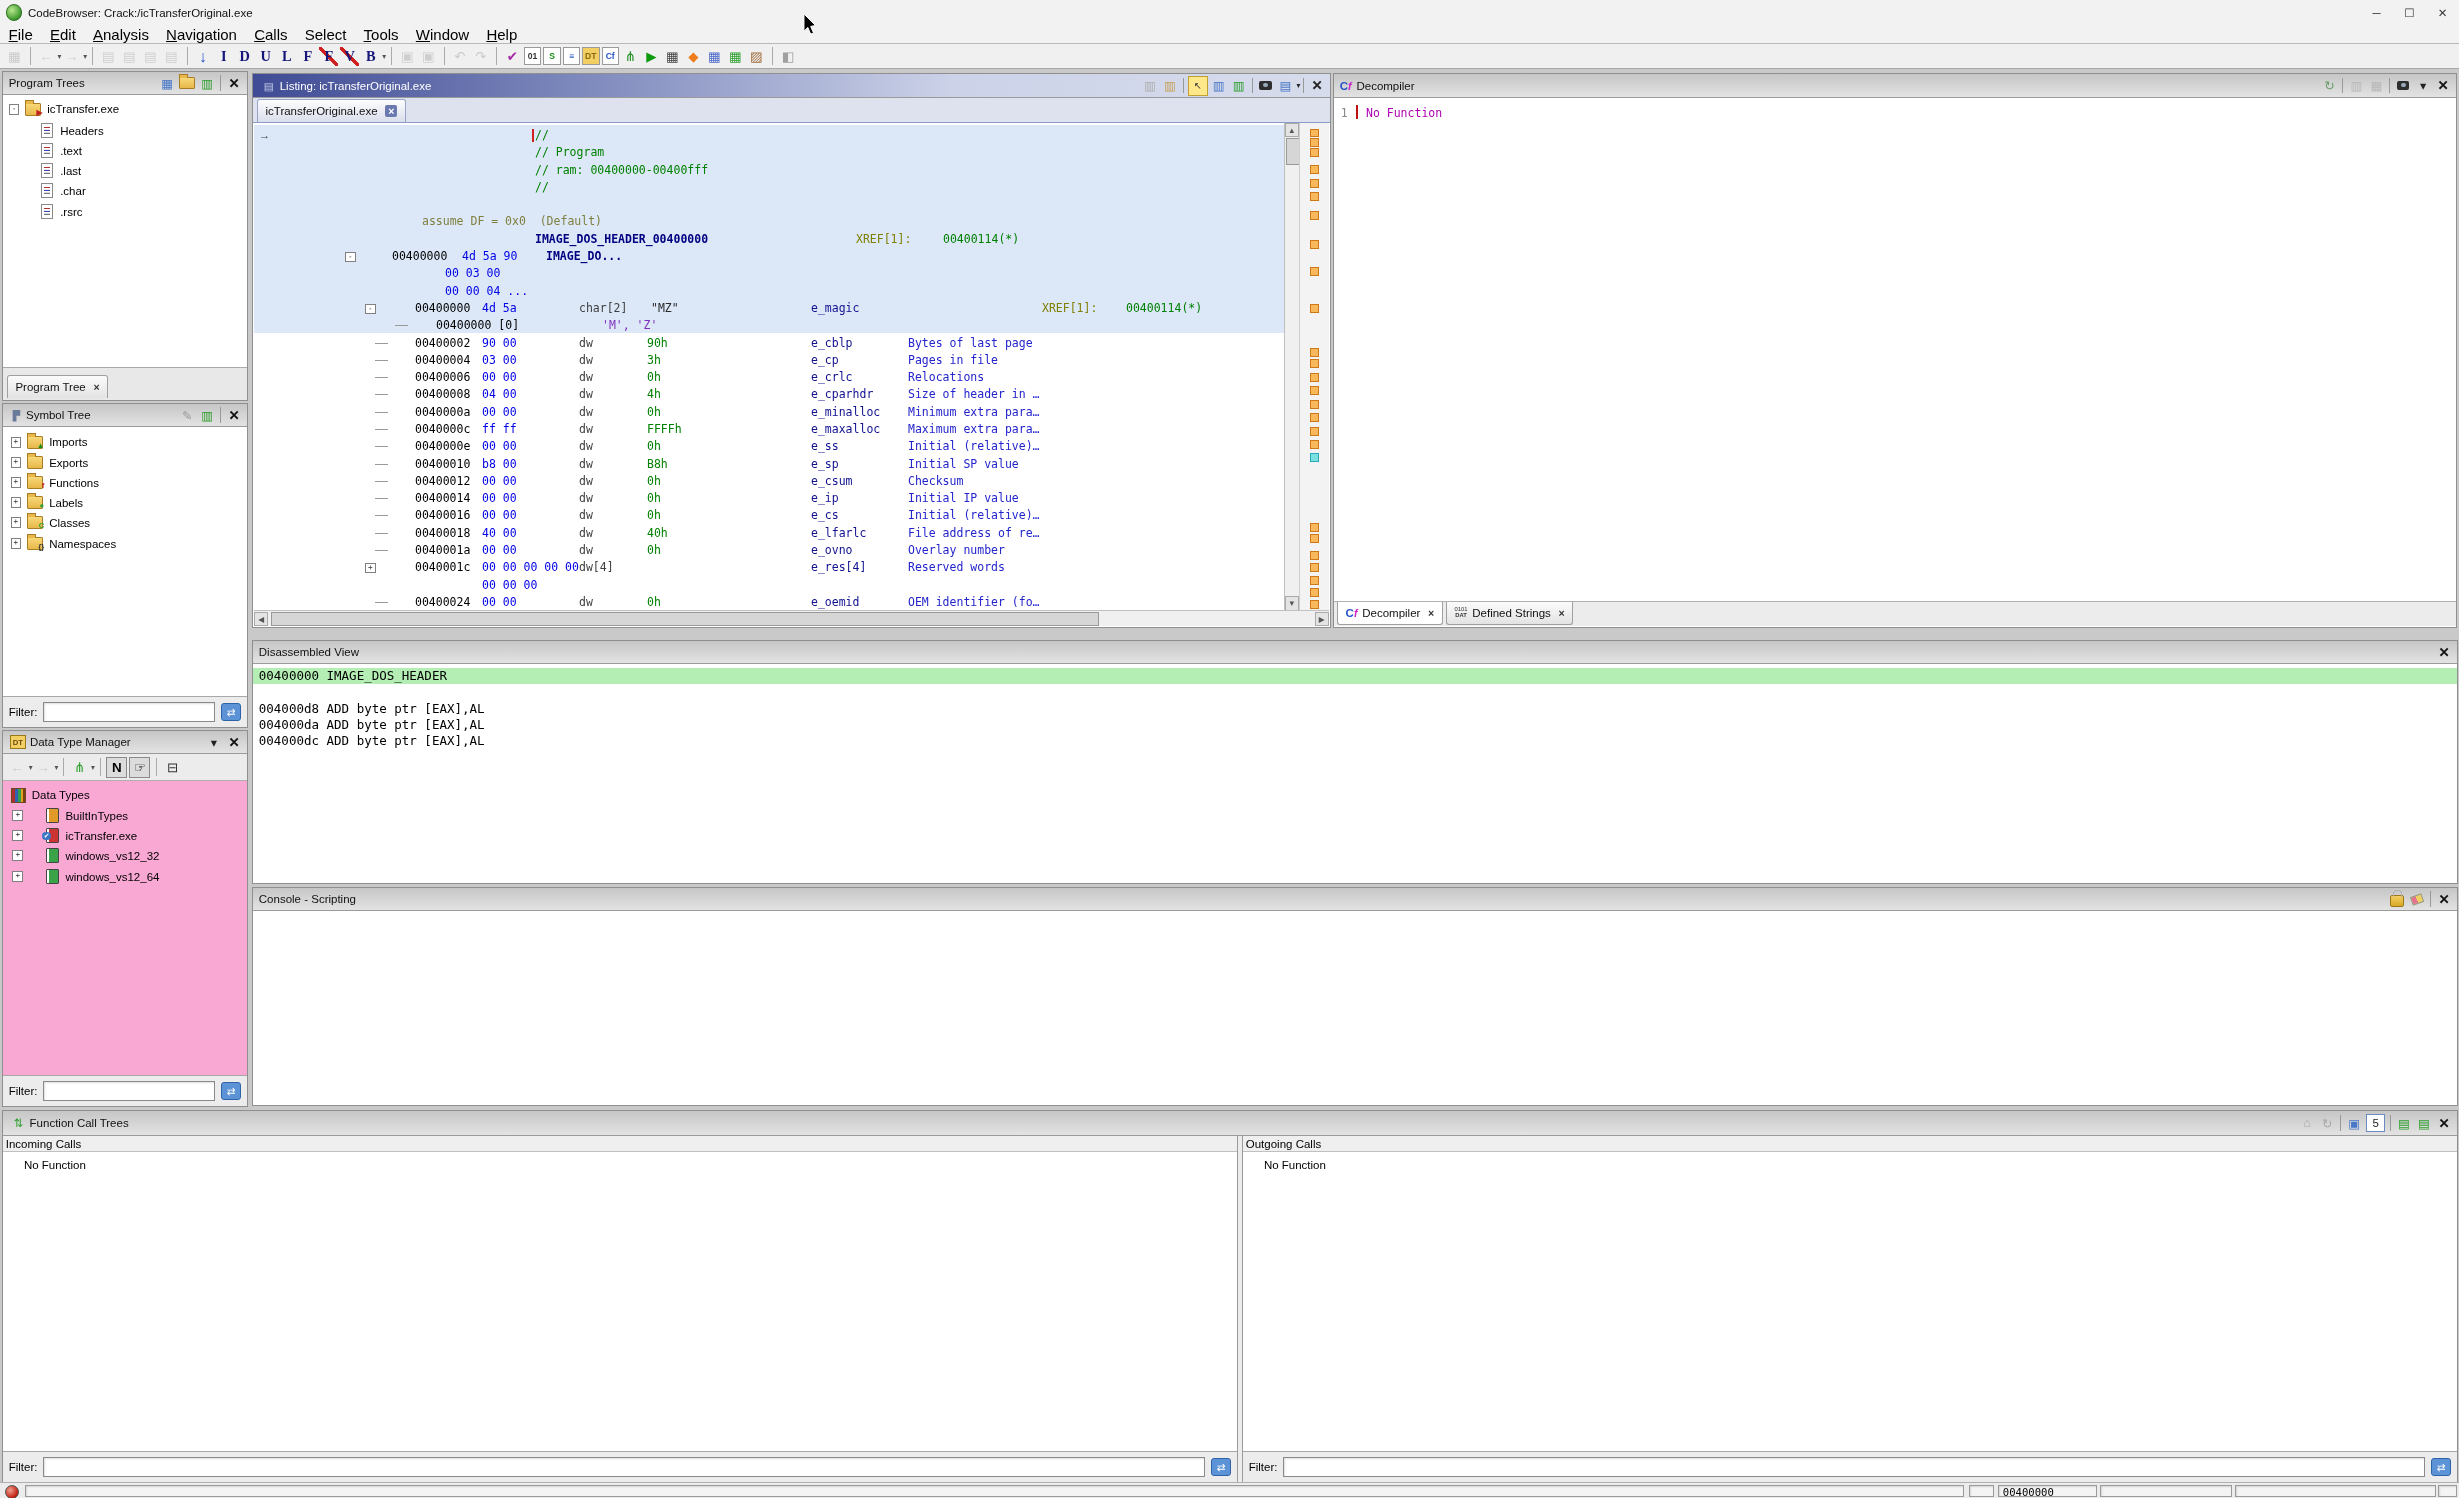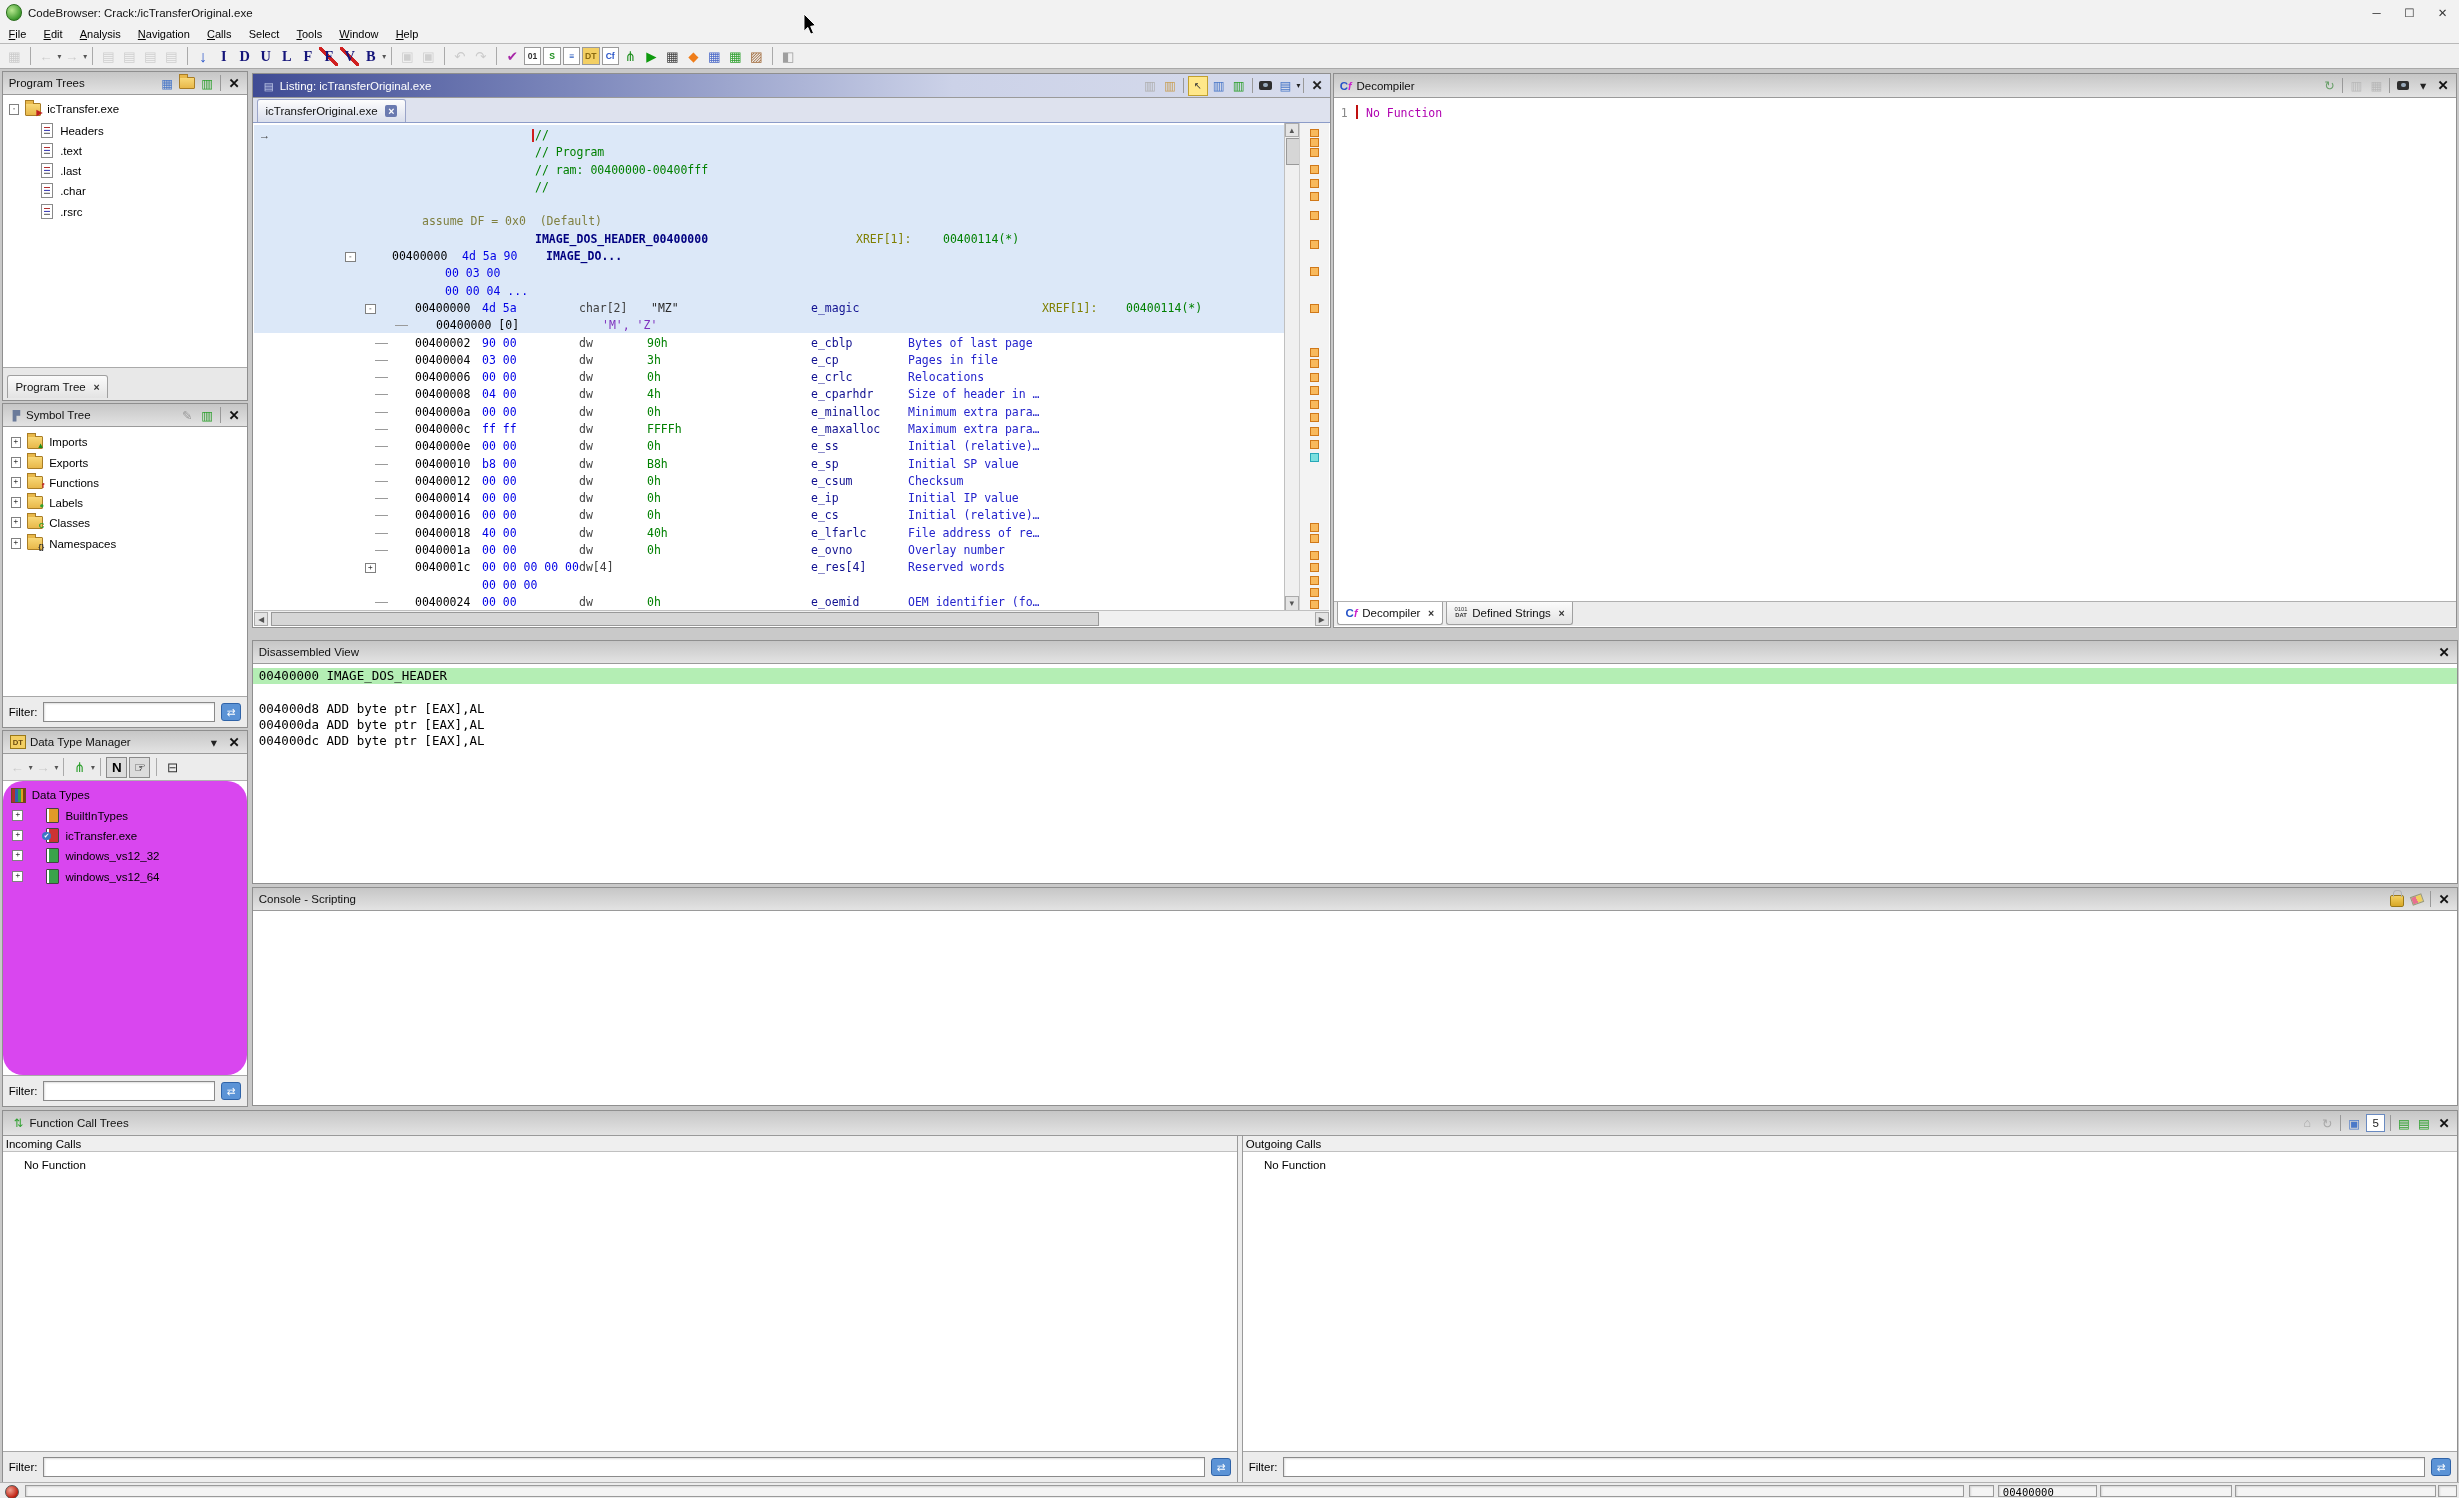--- a/index.html
+++ b/index.html
@@ -8,21 +8,21 @@
   
   #titlebar{position:absolute;left:0;top:0;width:2459px;height:25px;background:#f2f2f2;
             border-bottom:1px solid #d0d0d0;display:flex;align-items:center;}
   #title-text{margin-left:5.8px;font-size:11.5px;color:#111;}
   .appicon{width:14.4px;height:14.4px;margin-left:5.8px;border-radius:50%;
            background:radial-gradient(circle at 35% 35%,#b8e890,#3f9a2f 70%,#226618);border:1px solid #2e7020;}
   #wincontrols{position:absolute;right:0;top:0;height:25px;display:flex;}
   .wbtn{width:33px;height:25px;display:flex;align-items:center;justify-content:center;color:#333;font-size:11.5px;}
   #menubar{position:absolute;left:0;top:25px;width:2459px;height:18px;background:#f2f2f2;
            border-bottom:1px solid #b9b9b9;display:flex;align-items:center;}
-  .mitem{display:inline-block;padding:0 8.6px;font-size:11px;color:#000;}
+  .mitem{display:inline-block;padding:0 8.6px;font-size:15px;color:#000;}
   .mitem.u::first-letter{text-decoration:underline;}
   #toolbar{position:absolute;left:0;top:44px;width:2459px;height:25px;background:#f0f0f0;
            border-bottom:1px solid #a8a8a8;display:flex;align-items:center;padding-left:3.8px;box-sizing:border-box;}
   .ticon{display:inline-flex;align-items:center;justify-content:center;width:19px;height:19px;margin:0 1px;
          font-size:13.4px;position:relative;}
   .ticon.dis{opacity:.45;}
   .ticon.big{font-size:16.3px;font-weight:bold;}
   .ticon.letter{font-family:"Liberation Serif",serif;font-weight:bold;font-size:14.4px;color:#15157a;}
   .ticon.mini{font-size:8.6px;font-weight:bold;border:1px solid #9a9a9a;background:#fff;width:15.4px;height:15.4px;}
   .ticon.crossed{background:linear-gradient(45deg,transparent 44%,#d02020 44%,#d02020 56%,transparent 56%);}
@@ -329,21 +329,21 @@
         <span class="dd">▾</span>
       <span class="tsep"></span>
       <span class="ticon" style="color:#2ea02e">⋔</span>
         <span class="dd">▾</span>
       <span class="tsep"></span>
       <span class="ticon crossed" style="border:1px solid #8a8a8a;background:#dcdcdc;font-weight:bold">N</span>
       <span class="ticon crossed" style="border:1px solid #8a8a8a;background:#dcdcdc">☞</span>
       <span class="tsep"></span>
       <span class="ticon" style="color:#333">⊟</span>
     </div>
-    <div id="dtm-tree" style="position:absolute;left:0;top:50px;right:0;bottom:31px;background:#d946ef;border-radius:20px;">
+    <div id="dtm-tree" style="position:absolute;left:0;top:50px;right:0;bottom:31px;background:#f9a8d4;">
         <div class="trow" style="left: 7.7px; top: 4.8px;">
           <span class="shelf"></span>
           <span>Data Types</span>
         </div>
         <div class="trow" style="left: 9.6px; top: 25px;">
           <span class="exp">+</span>
           <span style="width: 17.3px;"></span>
           <span class="book" style="background: linear-gradient(90deg, rgb(255, 255, 255) 0px, rgb(255, 255, 255) 1.9px, rgb(224, 154, 40) 1.9px);"></span>
           <span>BuiltInTypes</span>
         </div>

